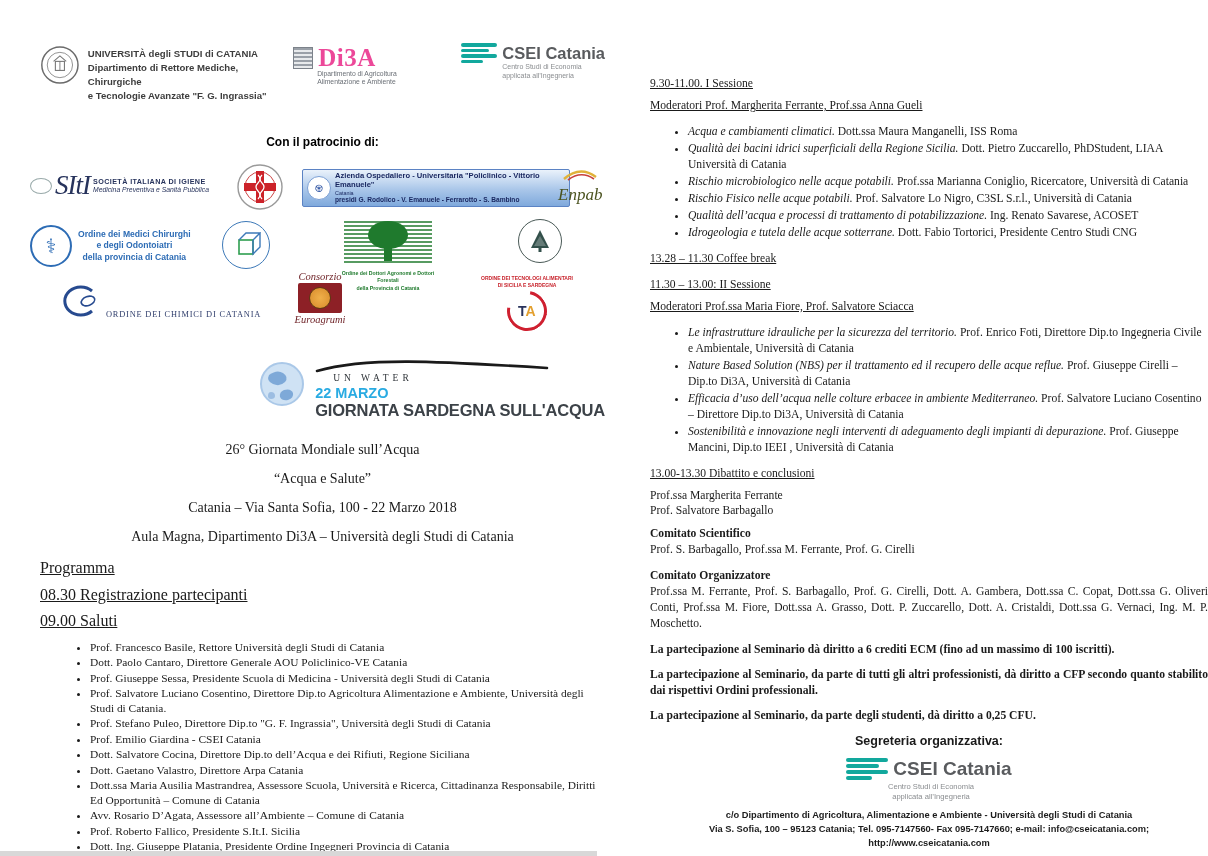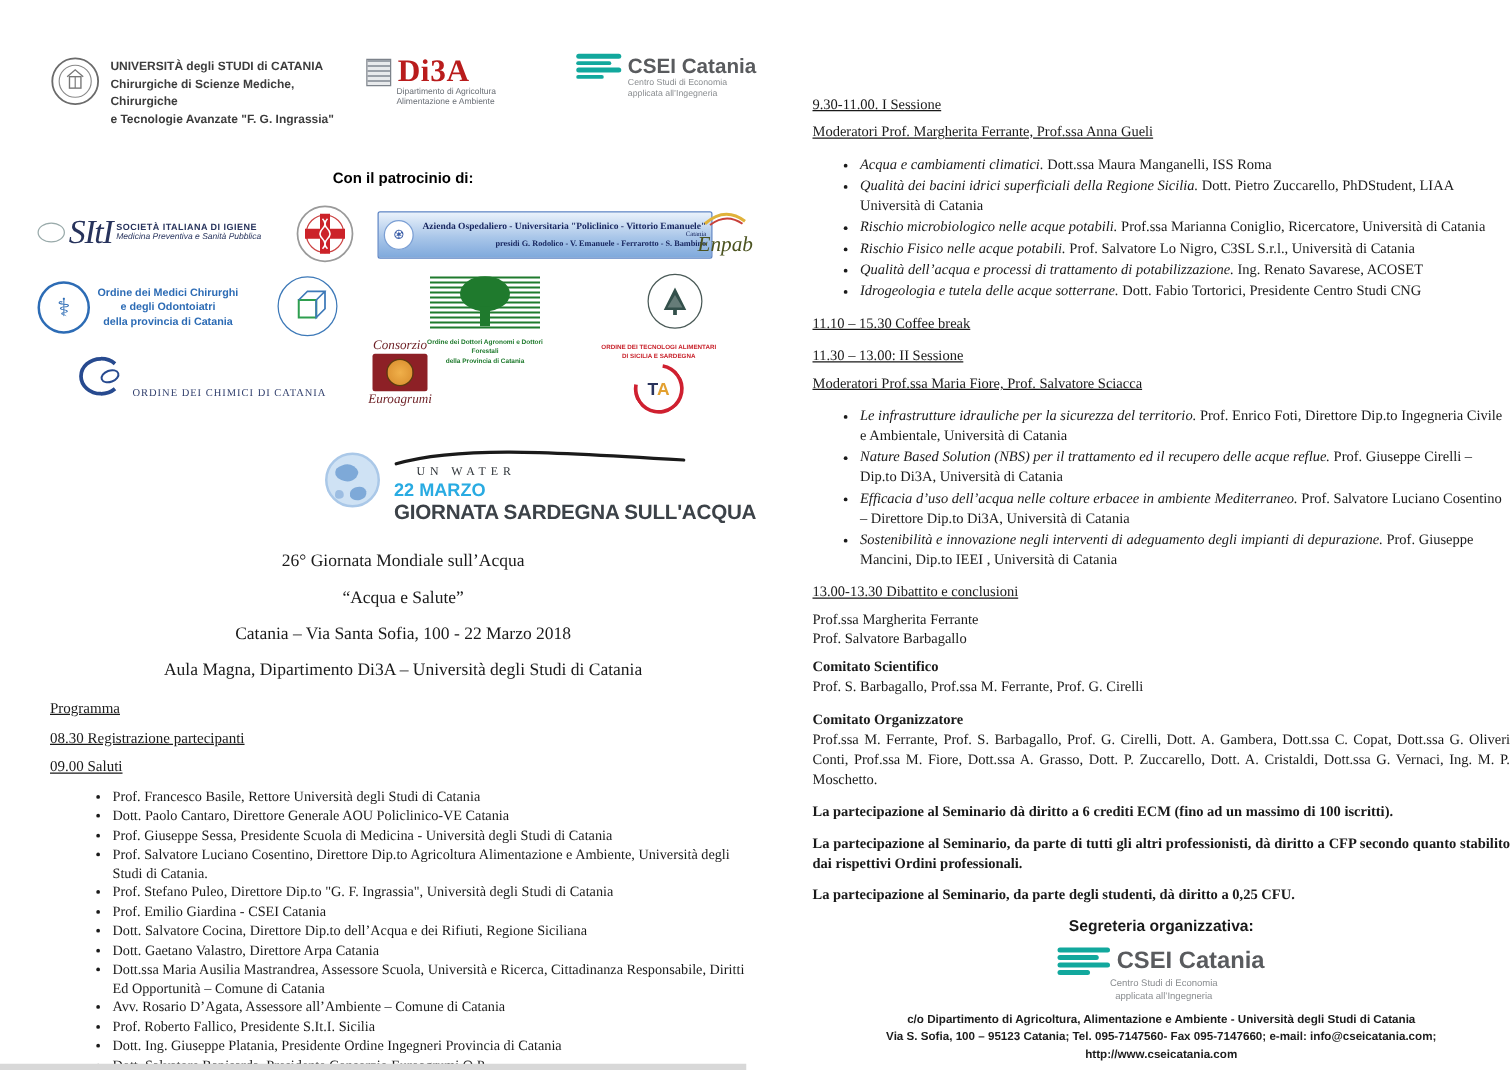--- a/index.html
+++ b/index.html
@@ -8,21 +8,21 @@
   .col-left{position:absolute;left:40px;top:35px;width:565px;}
   .col-right{position:absolute;left:650px;top:62px;width:558px;}
 
   
   .header-logos{display:flex;justify-content:space-between;align-items:flex-start;margin-top:8px;height:66px;}
   .unict{display:flex;gap:8px;width:235px;}
   .unict-text{font-family:"Liberation Sans",sans-serif;font-size:9.6px;font-weight:bold;color:#3d3d3d;line-height:1.45;padding-top:4px;}
   .di3a{width:150px;text-align:left;padding-top:4px;}
   .di3a-top{display:flex;align-items:flex-start;gap:5px;}
   .di3a-sq{width:18px;height:20px;background:repeating-linear-gradient(#9aa0a8 0 2px,#e8eaec 2px 4px);border:1px solid #7c828a;display:inline-block;}
-  .di3a-name{font-family:"Liberation Serif",serif;font-size:25px;font-weight:bold;color:#b91c1c;line-height:.9;letter-spacing:.5px;}
+  .di3a-name{font-family:"Liberation Serif",serif;font-size:25px;font-weight:bold;color:#ec4899;line-height:.9;letter-spacing:.5px;}
   .di3a-sub{font-family:"Liberation Sans",sans-serif;font-size:6.8px;color:#6a6f76;line-height:1.3;margin-left:24px;}
   .csei-block{display:inline-block;}
   .csei-row{display:flex;align-items:center;gap:5px;}
   .csei-bars{display:inline-flex;flex-direction:column;gap:2px;width:36px;}
   .csei-bars i{display:block;height:3.5px;background:#12a89d;border-radius:2px;}
   .csei-bars i:nth-child(1){width:36px;}.csei-bars i:nth-child(2){width:28px;}
   .csei-bars i:nth-child(3){width:36px;}.csei-bars i:nth-child(4){width:22px;}
   .csei-name{font-family:"Liberation Sans",sans-serif;font-weight:bold;color:#595b5e;font-size:16.5px;}
   .csei-sub{font-family:"Liberation Sans",sans-serif;font-size:7px;color:#8a8d90;line-height:1.25;margin-left:41px;}
 
@@ -32,21 +32,21 @@
   .pg{position:absolute;}
   .siti{display:flex;align-items:center;gap:3px;}
   .siti-stamp{width:20px;height:14px;border:1px solid #9aa;border-radius:50%;font-size:3.5px;color:#99a;display:flex;align-items:center;justify-content:center;}
   .siti-script{font-family:"Liberation Serif",serif;font-style:italic;font-size:27px;color:#27335c;letter-spacing:-1px;line-height:.8;}
   .siti-lines{font-family:"Liberation Sans",sans-serif;color:#27335c;line-height:1.25;}
   .siti-l1{font-size:7.2px;font-weight:bold;letter-spacing:.4px;display:block;}
   .siti-l2{font-size:6.8px;font-style:italic;display:block;}
   .poli{width:258px;height:34px;border:1px solid #5b83c4;border-radius:2px;
         background:linear-gradient(#eaf2fb,#a9c6e9 55%,#7fa9dc);display:flex;align-items:center;gap:4px;padding:1px 4px;}
   .poli-circle{width:22px;height:22px;border-radius:50%;background:#fff;border:1px solid #7b9fd4;color:#3b5ea8;font-size:10px;display:flex;align-items:center;justify-content:center;flex:0 0 auto;font-family:"Liberation Sans",sans-serif;}
-  .poli-text{flex:1;text-align:right;color:#17255e;font-family:Liberation Serif, serif;line-height:1.15;}
+  .poli-text{flex:1;text-align:left;color:#17255e;font-family:Liberation Sans, sans-serif;line-height:1.15;}
   .poli-l1{display:block;font-size:7.6px;font-weight:bold;}
   .poli-l2{display:block;font-size:5.4px;}
   .poli-l3{display:block;font-size:6.6px;font-weight:bold;}
   .enpab{text-align:center;}
   .enpab-name{font-family:"Liberation Serif",serif;font-style:italic;font-size:17px;color:#4b5320;}
   .medici{display:flex;align-items:center;gap:6px;}
   .medici-circ{width:38px;height:38px;border-radius:50%;border:2px solid #2d6cb5;color:#2d6cb5;font-size:20px;display:flex;align-items:center;justify-content:center;flex:0 0 auto;}
   .medici-text{font-family:"Liberation Sans",sans-serif;font-size:8.6px;font-weight:bold;color:#2d6cb5;line-height:1.3;text-align:center;}
   .ing-circ{width:46px;height:46px;border-radius:50%;border:1.5px solid #3d79b8;display:flex;align-items:center;justify-content:center;}
   .agro{text-align:center;width:96px;}
@@ -68,21 +68,21 @@
   
   .unwater{display:flex;align-items:flex-start;gap:8px;margin:20px 0 0 110px;justify-content:flex-end;}
   .uw-right{position:relative;padding-top:2px;}
   .uw-brand{font-family:"Liberation Serif",serif;font-size:9.5px;letter-spacing:4px;color:#2e3338;margin-left:18px;}
   .uw-date{font-family:"Liberation Sans",sans-serif;font-weight:bold;font-size:14.5px;color:#29abe2;margin-top:2px;}
   .uw-title{font-family:"Liberation Sans",sans-serif;font-weight:bold;font-size:16.5px;color:#3c4248;letter-spacing:-.2px;}
 
   
   .event-titles{text-align:center;margin-top:22px;font-size:14px;}
   .event-titles p{margin:0 0 13px;}
-  .prog{margin-top:14px;font-size:12px;}
+  .prog{margin-top:14px;font-size:16px;}
   .prog p{margin:0 0 8.5px;}
   .uh{text-decoration:underline;}
   ul.saluti{margin:10px 0 0;padding-left:50px;font-size:11.4px;line-height:1.27;}
   ul.saluti li{margin-bottom:1px;}
 
   
   .col-right{font-size:11.6px;line-height:1.38;}
   .rh{margin:0 0 6px;}
   .rmod{margin:0 0 10px;}
   ul.talks{margin:0 0 10px;padding-left:38px;}
@@ -115,21 +115,21 @@
       <div class="unict">
         <svg width="44" height="44" viewBox="0 0 44 44">
           <circle cx="22" cy="22" r="20" fill="none" stroke="#6b6b6b" stroke-width="1.6"></circle>
           <circle cx="22" cy="22" r="14" fill="none" stroke="#8a8a8a" stroke-width="1"></circle>
           <rect x="17" y="18" width="10" height="10" fill="none" stroke="#777" stroke-width="1.2"></rect>
           <path d="M15 18 L22 12 L29 18" fill="none" stroke="#777" stroke-width="1.2"></path>
           <line x1="22" y1="18" x2="22" y2="28" stroke="#777" stroke-width="1"></line>
         </svg>
         <div class="unict-text">
           <div>UNIVERSITÀ degli STUDI di CATANIA</div>
-          <div>Chirurgiche di Scienze Mediche, Chirurgiche</div>
+          <div>Dipartimento di Rettore Mediche, Chirurgiche</div>
           <div>e Tecnologie Avanzate "F. G. Ingrassia"</div>
         </div>
       </div>
       <div class="di3a">
         <div class="di3a-top">
           <span class="di3a-sq"></span>
           <span class="di3a-name">Di3A</span>
         </div>
         <div class="di3a-sub">Dipartimento di Agricoltura</div>
         <div class="di3a-sub">Alimentazione e Ambiente</div>
@@ -311,21 +311,21 @@
 
     <ul class="talks">
       <li><i>Acqua e cambiamenti climatici.</i> <span>Dott.ssa Maura Manganelli, ISS Roma</span></li>
       <li><i>Qualità dei bacini idrici superficiali della Regione Sicilia.</i> <span>Dott. Pietro Zuccarello, PhDStudent, LIAA Università di Catania</span></li>
       <li><i>Rischio microbiologico nelle acque potabili.</i> <span>Prof.ssa Marianna Coniglio, Ricercatore, Università di Catania</span></li>
       <li><i>Rischio Fisico nelle acque potabili.</i> <span>Prof. Salvatore Lo Nigro, C3SL S.r.l., Università di Catania</span></li>
       <li><i>Qualità dell’acqua e processi di trattamento di potabilizzazione.</i> <span>Ing. Renato Savarese, ACOSET</span></li>
       <li><i>Idrogeologia e tutela delle acque sotterrane.</i> <span>Dott. Fabio Tortorici, Presidente Centro Studi CNG</span></li>
     </ul>
 
-    <p class="uh gap">11.10 – 15.30 Coffee break</p>
+    <p class="uh gap">13.28 – 11.30 Coffee break</p>
 
     <p class="uh rh">11.30 – 13.00: II Sessione</p>
     <p class="uh rmod">Moderatori Prof.ssa Maria Fiore, Prof. Salvatore Sciacca</p>
 
     <ul class="talks">
       <li><i>Le infrastrutture idrauliche per la sicurezza del territorio.</i> <span>Prof. Enrico Foti, Direttore Dip.to Ingegneria Civile e Ambientale, Università di Catania</span></li>
       <li><i>Nature Based Solution (NBS) per il trattamento ed il recupero delle acque reflue.</i> <span>Prof. Giuseppe Cirelli – Dip.to Di3A, Università di Catania</span></li>
       <li><i>Efficacia d’uso dell’acqua nelle colture erbacee in ambiente Mediterraneo.</i> <span>Prof. Salvatore Luciano Cosentino – Direttore Dip.to Di3A, Università di Catania</span></li>
       <li><i>Sostenibilità e innovazione negli interventi di adeguamento degli impianti di depurazione.</i> <span>Prof. Giuseppe Mancini, Dip.to IEEI , Università di Catania</span></li>
     </ul>

